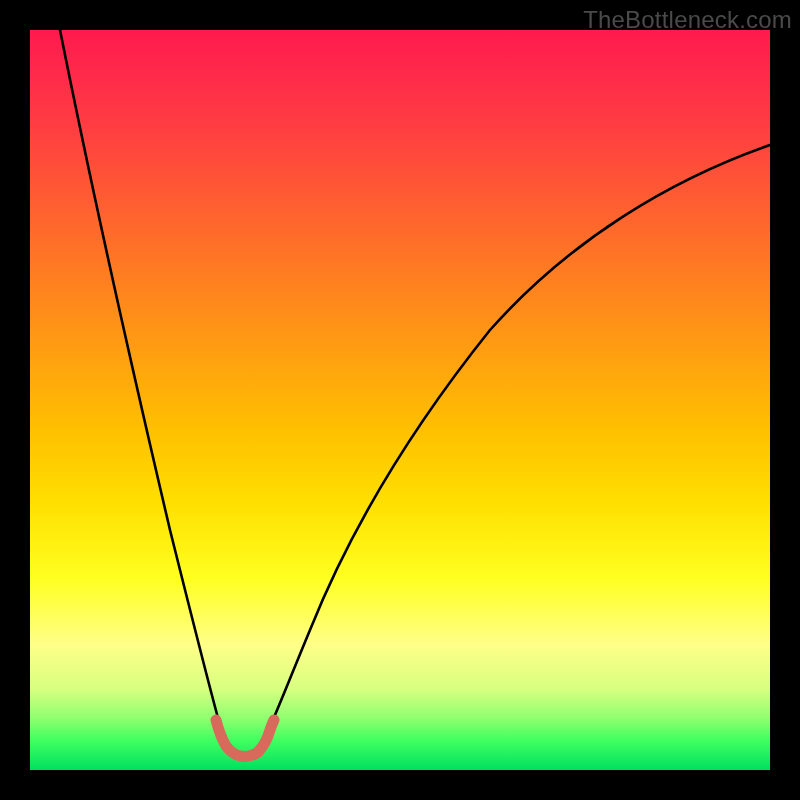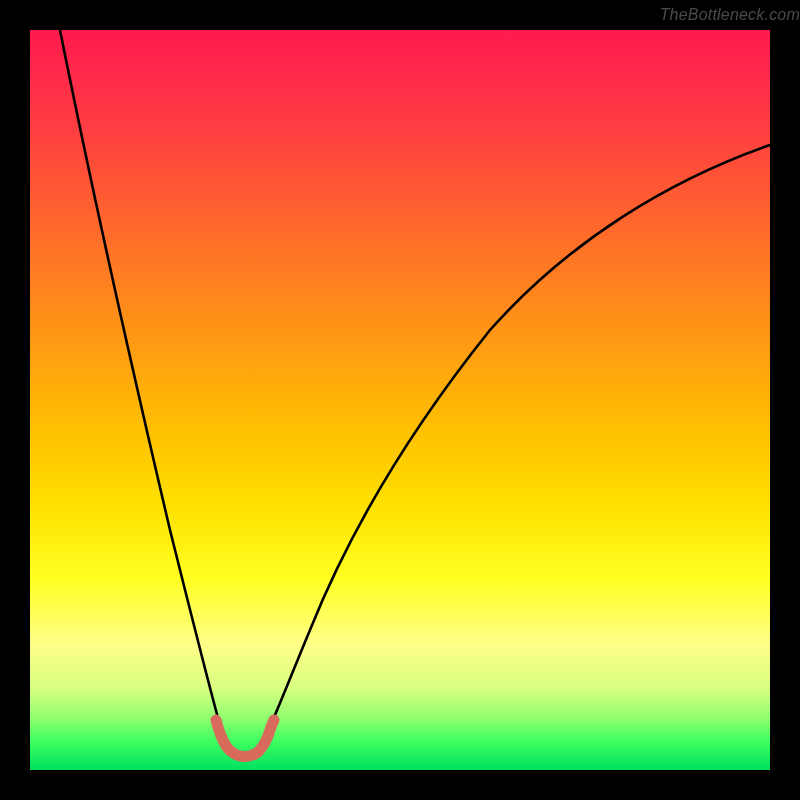--- a/index.html
+++ b/index.html
@@ -30,26 +30,25 @@
       #ffff88 83%,
       #d8ff80 89%,
       #90ff70 93%,
       #40ff60 96%,
       #00e060 100%
     );
   }
   .watermark {
     position: absolute;
     top: 6px;
-    right: 0;
+    right: 8px;
     color: #4a4a4a;
-    font-size: 16px;
+    font-size: 24px;
     font-weight: 500;
     letter-spacing: 0.2px;
-    font-style: italic;
   }
   svg.curves {
     position: absolute;
     left: 0;
     top: 0;
     width: 740px;
     height: 740px;
     overflow: visible;
   }
 </style>

